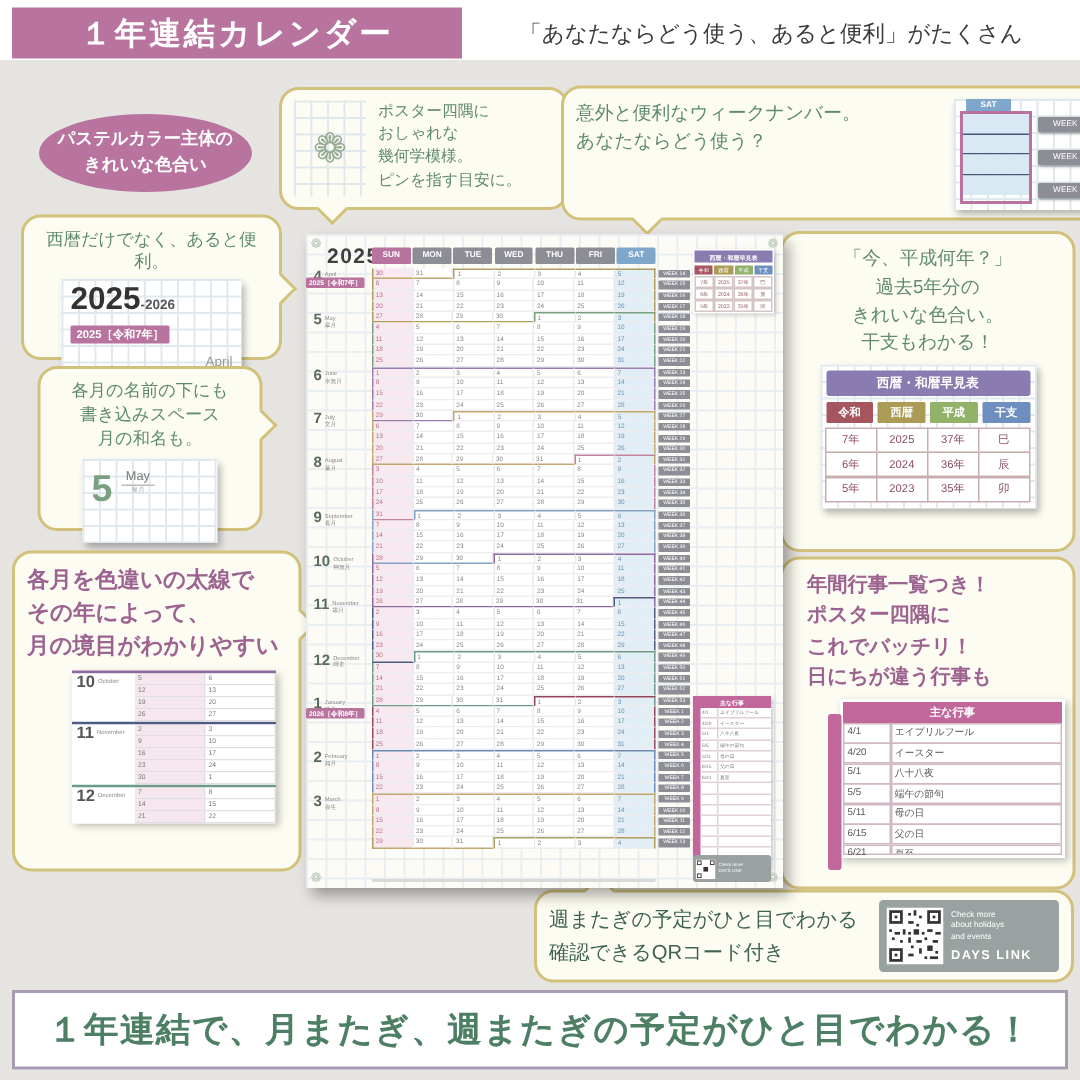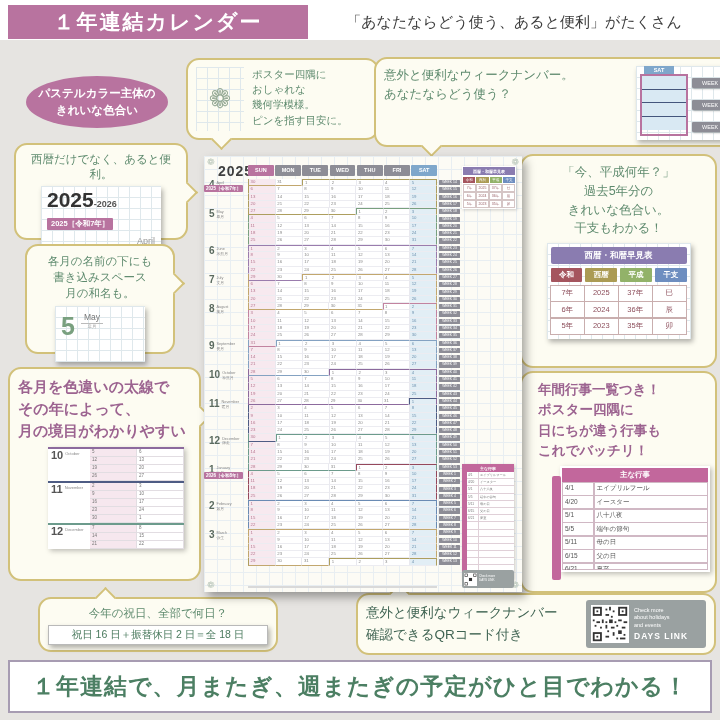--- a/index.html
+++ b/index.html
@@ -238,25 +238,20 @@
             </div>
             <div class="mrow">
               <div class="mc c0">21</div>
               <div class="mc">22</div>
             </div>
           </div>
         </div>
       </div>
   </div>
 
-  <div class="bub" style="left:38px;top:597px;width:240px;height:55px;">
-    <div class="tail u" style="left:58px;"></div>
-    <div class="gtext" style="font-size:11.5px;text-align:center;">今年の祝日、全部で何日？</div>
-    <div class="formula card">祝日 16 日＋振替休日 2 日＝全 18 日</div>
-  </div>
 
   <div class="bub" style="left:186px;top:58px;width:193px;height:82px;display:flex;gap:8px;">
     <div class="tail d" style="left:26px;"></div>
     <div class="fcard gridbg">
       <span class="flower">❁</span>
     </div>
     <div class="gtext" style="font-size:10.5px;line-height:1.45;">
       <div>ポスター四隅に</div>
       <div>おしゃれな</div>
       <div>幾何学模様。</div>
@@ -321,22 +316,22 @@
           <div class="et-cell">卯</div>
         </div>
       </div>
   </div>
 
   <div class="bub" style="left:520px;top:371px;width:197px;height:222px;">
     <div class="tail l" style="top:88px;"></div>
     <div class="ptext" style="font-size:13.5px;font-weight:bold;line-height:1.5;padding-left:8px;">
       <div>年間行事一覧つき！</div>
       <div>ポスター四隅に</div>
+      <div>これでバッチリ！</div>
       <div>日にちが違う行事も</div>
-      <div>これでバッチリ！</div>
     </div>
     <div class="evwrap">
       <div class="evband"></div>
       <div class="evtable">
           <div class="ev-title">主な行事</div>
           <div class="ev-row">
             <div class="ev-date">4/1</div>
             <div class="ev-name">エイプリルフール</div>
           </div>
           <div class="ev-row">
@@ -363,21 +358,21 @@
             <div class="ev-date">6/21</div>
             <div class="ev-name">夏至</div>
           </div>
         </div>
     </div>
   </div>
 
   <div class="bub" style="left:356px;top:593px;width:360px;height:62px;display:flex;align-items:center;gap:8px;">
     <div class="tail u" style="left:34px;"></div>
     <div class="dktext" style="font-size:13.5px;line-height:1.6;flex:1;">
-      <div>意外と便利なウィークナンバー</div>
+      <div>週またぎの予定がひと目でわかる</div>
       <div>確認できるQRコード付き</div>
     </div>
     <div class="qrblock">
       <svg width="38" height="38" viewBox="0 0 21 21">
         <rect width="21" height="21" fill="#fff"></rect>
         <g fill="#333">
           <rect x="1" y="1" width="5" height="5"></rect>
             <rect x="15" y="1" width="5" height="5"></rect>
             <rect x="1" y="15" width="5" height="5"></rect>
           <rect x="2" y="2" width="3" height="3" fill="#fff"></rect>

